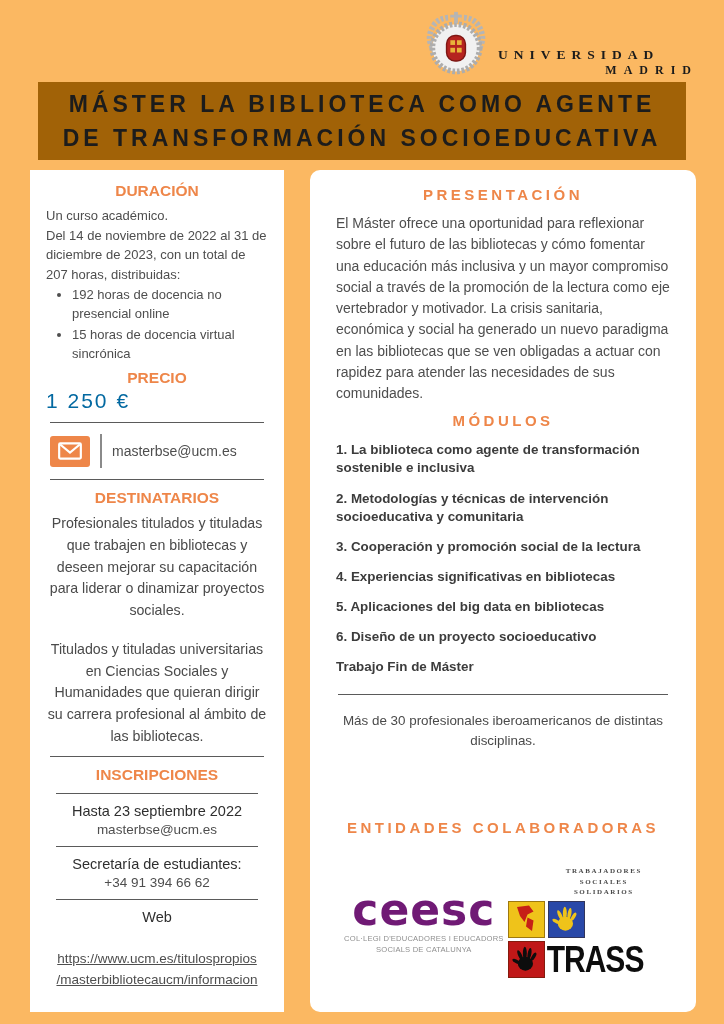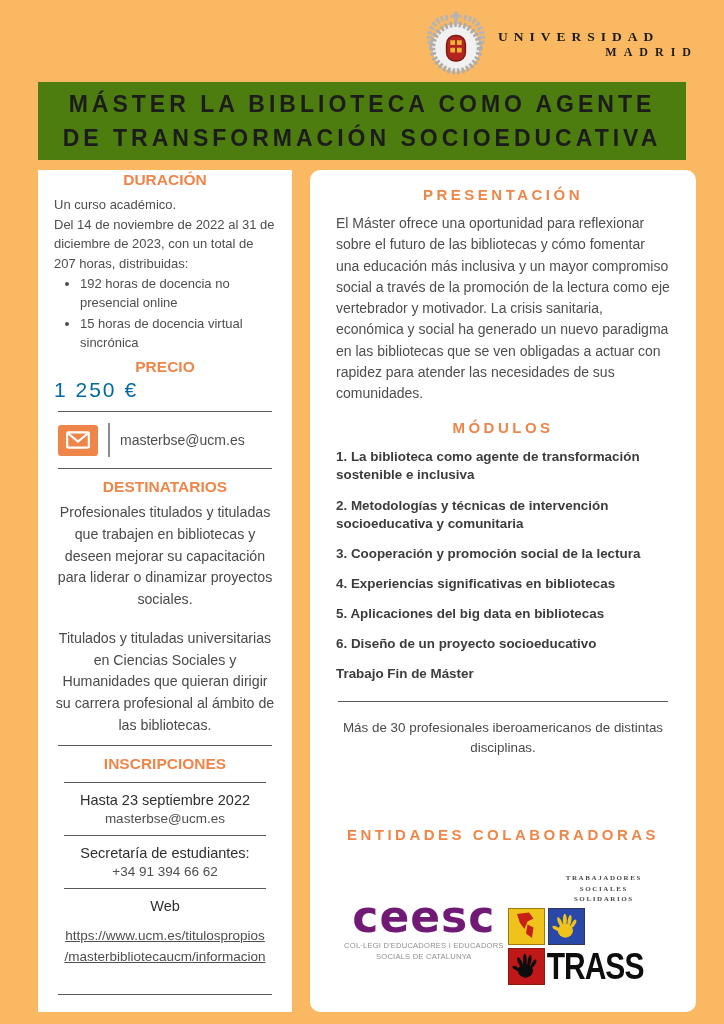--- a/index.html
+++ b/index.html
@@ -4,39 +4,39 @@
 <style>
   * { margin:0; padding:0; box-sizing:border-box; }
   html,body { background:#888; }
   body { font-family:"Liberation Sans", sans-serif; }
   .poster{
     position:relative; width:724px; height:1024px; margin:0 auto;
     background:#FBB862; overflow:hidden;
   }
   
   .ucm-header{
-    position:absolute; top:10px; right:26px; display:flex; align-items:center; gap:8px;
+    position:absolute; top:10px; right:26px; display:flex; align-items:flex-end; gap:8px;
   }
   .crest{ width:68px; height:68px; }
   .wordmark{ width:200px; color:#1b1b1b; font-family:"Liberation Serif", serif; }
   .wm-line1{ font-size:13.5px; letter-spacing:6px; font-weight:600; white-space:nowrap; }
   .wm-line2{ font-size:28px; letter-spacing:1px; font-weight:500; line-height:1.05; white-space:nowrap; }
   .wm-line3{ font-size:12px; letter-spacing:7px; font-weight:600; text-align:right; white-space:nowrap; }
   
   .title-box{
-    position:absolute; left:38px; top:82px; width:648px; height:78px; background:#4d7c0f;
+    position:absolute; left:38px; top:82px; width:648px; height:78px; background:#a16207;
     display:flex; flex-direction:column; align-items:center; justify-content:center;
   }
   .title-line{
     font-size:23px; font-weight:700; letter-spacing:4px; color:#1c1c1c;
     line-height:34px; white-space:nowrap;
   }
   
   .col{ position:absolute; top:170px; background:#ffffff; height:842px; overflow:hidden; }
-  .col-left{ left:38px; width:254px; padding:1px 16px; }
+  .col-left{ left:30px; width:254px; padding:12px 16px; }
   .col-right{ left:310px; width:386px; padding:16px 26px;border-radius:10px; }
   .h-orange{
     color:#EE8649; font-weight:700; font-size:15.5px; text-align:center;
   }
   .h-spaced{ letter-spacing:3.5px; font-size:15px; }
   .body-text{ color:#4e4e4e; font-size:13px; line-height:1.5; }
   
   .dur-body{ margin-top:6px; }
   .dur-bullets{ margin:2px 0 2px 26px; color:#4e4e4e; font-size:13px; line-height:1.45; }
   .dur-bullets li{ margin-bottom:2px; }
@@ -51,21 +51,21 @@
   .email-text{ color:#4e4e4e; font-size:14px; }
   .dest-p{ text-align:center; color:#4a4a4a; font-size:14.2px; line-height:1.52; margin-top:6px; }
   .dest-p2{ margin-top:18px; }
   .insc-bold{ text-align:center; color:#2f2f2f; font-weight:400; font-size:14.5px; }
   .insc-reg{ text-align:center; color:#4e4e4e; font-size:13.5px; margin-top:3px; }
   .insc-link{ display:block; text-align:center; color:#4e4e4e; font-size:13.5px;
     text-decoration:underline; line-height:1.55; }
   .bottom-rule{ margin-top:26px; }
   
   .pres-body{ margin-top:10px; font-size:14px; line-height:1.52; }
-  .mod-h{ margin-top:15px; }
+  .mod-h{ margin-top:8px; }
   .mod-item{ color:#3c3c3c; font-weight:700; font-size:13.4px; line-height:1.35; margin-top:12px; }
   .prof-body{ text-align:center; margin-top:16px; font-size:13.4px; line-height:1.5; color:#4a4a4a; }
   .ent-h{ margin-top:68px; }
   .logos{ display:flex; align-items:center; justify-content:space-between; margin-top:30px; padding:0 4px; }
   .ceesc{ text-align:center; width:178px; }
   .ceesc-name{ color:#701a75; font-weight:700; font-size:44px; line-height:0.9; letter-spacing:1px; font-family:"DejaVu Sans", sans-serif; }
   .ceesc-cap{ color:#8f8f8f; font-size:7.6px; line-height:1.35; margin-top:5px; letter-spacing:0.2px; }
   .trass{ width:168px; }
   .trass-cap{ font-family:"Liberation Serif", serif; color:#4a4a4a; font-size:7px; letter-spacing:1.6px;
     text-align:center; line-height:1.5; margin-left:34px; font-weight:700; }
@@ -136,21 +136,21 @@
     <hr class="rule">
     <div class="h-orange">INSCRIPCIONES</div>
     <hr class="rule rule-short">
     <div class="insc-bold">Hasta 23 septiembre 2022</div>
     <div class="insc-reg">masterbse@ucm.es</div>
     <hr class="rule rule-short">
     <div class="insc-bold">Secretaría de estudiantes:</div>
     <div class="insc-reg">+34 91 394 66 62</div>
     <hr class="rule rule-short">
     <div class="insc-bold">Web</div>
-    <a href="#" class="insc-link" style="margin-top:12px;">https://www.ucm.es/titulospropios</a>
+    <a href="#" class="insc-link" style="margin-top:24px;">https://www.ucm.es/titulospropios</a>
     <a href="#" class="insc-link">/masterbibliotecaucm/informacion</a>
     <hr class="rule bottom-rule">
   </div>
 
   <div class="col col-right">
     <div class="h-orange h-spaced">PRESENTACIÓN</div>
     <div class="body-text pres-body">El Máster ofrece una oportunidad para reflexionar sobre el futuro de las bibliotecas y cómo fomentar una educación más inclusiva y un mayor compromiso social a través de la promoción de la lectura como eje vertebrador y motivador. La crisis sanitaria, económica y social ha generado un nuevo paradigma en las bibliotecas que se ven obligadas a actuar con rapidez para atender las necesidades de sus comunidades.</div>
     <div class="h-orange h-spaced mod-h">MÓDULOS</div>
     <div class="mod-item">1. La biblioteca como agente de transformación sostenible e inclusiva</div>
     <div class="mod-item">2. Metodologías y técnicas de intervención socioeducativa y comunitaria</div>

